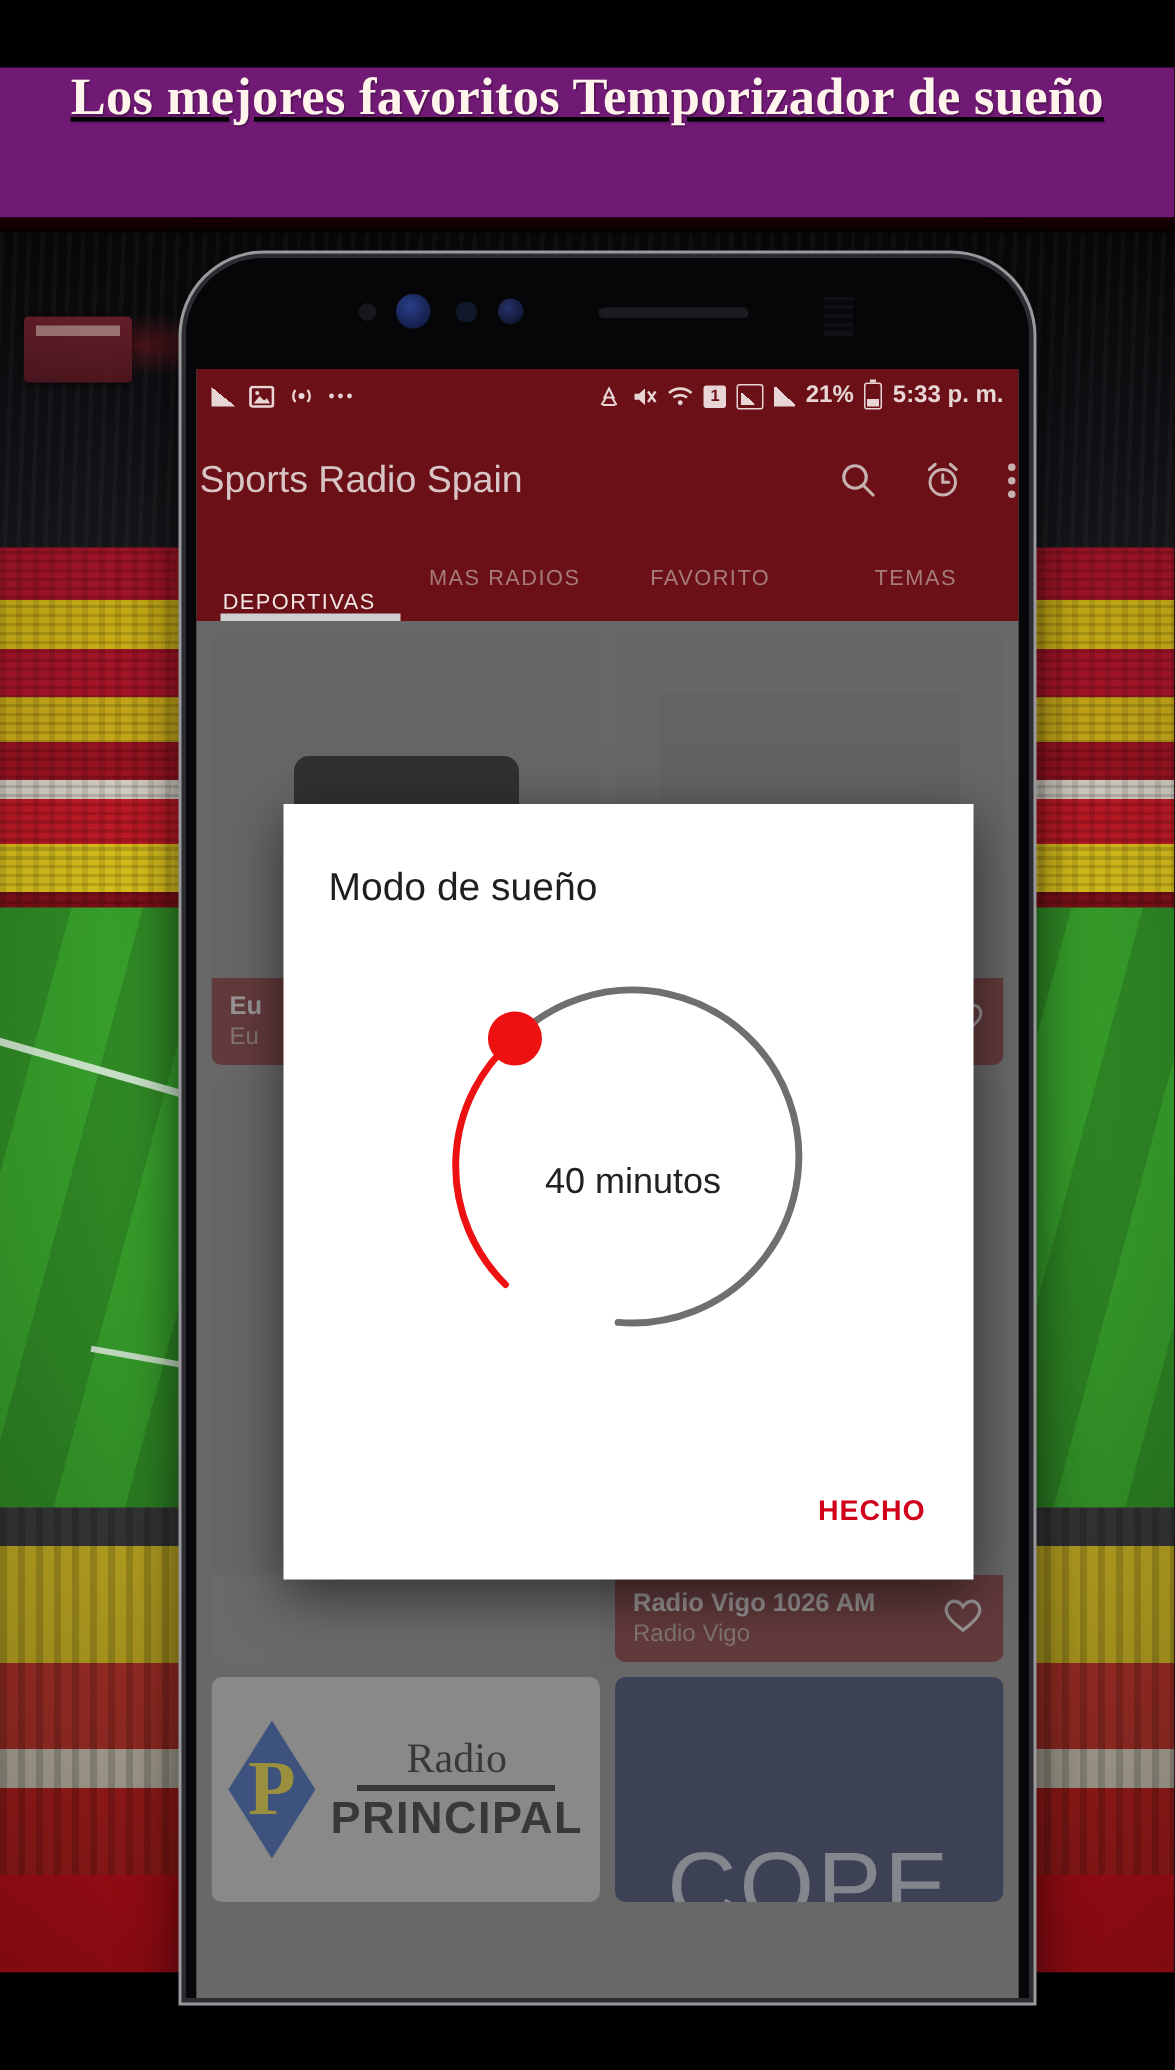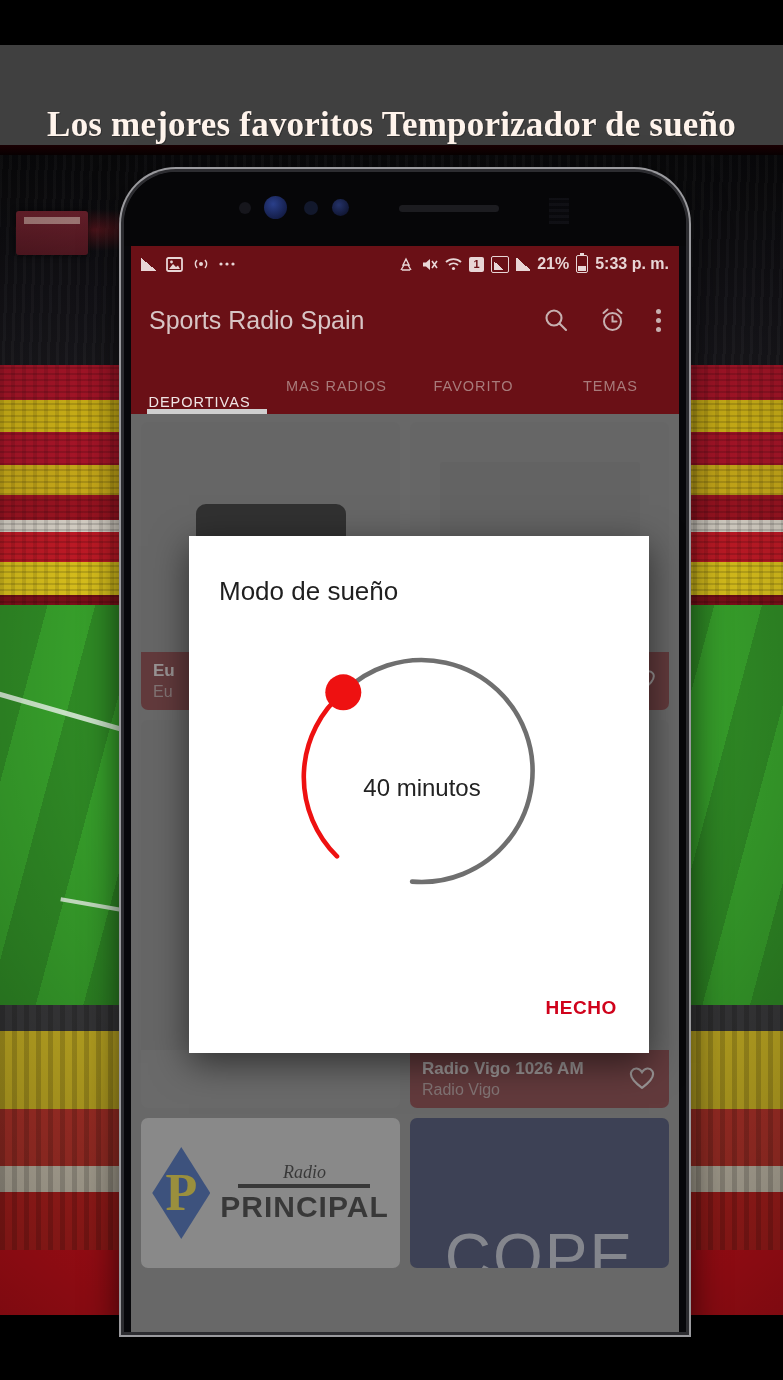--- a/index.html
+++ b/index.html
@@ -2,21 +2,21 @@
 <html><head>
 <meta charset="utf-8">
 <style>
   html,body{margin:0;padding:0;background:#000;}
   body{width:783px;height:1380px;overflow:hidden;font-family:"Liberation Sans",sans-serif;}
   .screen{position:relative;width:783px;height:1380px;background:#000;overflow:hidden;}
 
   
   .top-black{position:absolute;left:0;top:0;width:783px;height:45px;background:#000;}
   .banner{position:absolute;left:0;top:45px;width:783px;height:100px;
-          background:#404040;display:flex;align-items:flex-end;justify-content:center;}
+          background:#701a75;display:flex;align-items:flex-start;justify-content:center;text-decoration:underline;}
   .banner-text{font-family:"Liberation Serif",serif;font-weight:bold;font-size:35px;
                color:#FFF4EC;letter-spacing:.2px;white-space:nowrap;
                text-shadow:1px 1px 0 rgba(0,0,0,.25);}
   .banner-shadow{position:absolute;left:0;top:145px;width:783px;height:14px;
                  background:linear-gradient(#1a0003,#000);}
 
   
   .bg{position:absolute;left:0;top:155px;width:783px;height:1160px;overflow:hidden;background:#060608;}
   .bg-stands{position:absolute;left:0;top:0;width:783px;height:250px;
     background:
@@ -86,21 +86,21 @@
   .sigbox:after{content:"";position:absolute;left:2px;bottom:2px;width:9px;height:8px;
     background:linear-gradient(to top right,#e8d6d6 55%,transparent 55%);}
   .sigbars2{display:inline-block;width:14px;height:13px;
     background:linear-gradient(to top right,#e8d6d6 55%,transparent 55%);}
   .batt{display:inline-block;width:10px;height:16px;border:1.6px solid #e8d6d6;border-radius:2px;position:relative;}
   .batt:before{content:"";position:absolute;left:2.5px;top:-3.5px;width:4px;height:2.5px;background:#e8d6d6;}
   .batt:after{content:"";position:absolute;left:1px;bottom:1px;right:1px;height:30%;background:#e8d6d6;}
 
   
   .appbar{position:absolute;left:0;top:36px;width:548px;height:76px;background:#6a1016;
-    display:flex;align-items:center;padding:0 18px;box-sizing:border-box;}
+    display:flex;align-items:center;padding:0 2px;box-sizing:border-box;}
   .app-title{color:#d8c5c5;font-size:25px;}
   .appbar-icons{margin-left:auto;display:flex;align-items:center;gap:30px;}
   .svg-ic{display:block;}
   .dots3{display:flex;flex-direction:column;gap:4px;align-items:center;}
   .dots3 i{width:5px;height:5px;border-radius:50%;background:#c7b0b0;display:block;}
 
   
   .tabs{position:absolute;left:0;top:112px;width:548px;height:56px;background:#6a1016;
     display:flex;align-items:center;}
   .tab{flex:1;text-align:center;font-size:14.5px;letter-spacing:1px;color:#a87b7b;}
@@ -118,21 +118,21 @@
   .card .sub{color:#b29494;font-size:16px;margin-top:2px;white-space:nowrap;overflow:hidden;text-overflow:ellipsis;}
   .heart{flex:0 0 auto;margin-left:6px;}
   .art-black-pill{width:150px;height:66px;background:#000;border-radius:10px;}
   .art-gray-box{width:200px;height:150px;background:#6f6f6f;border-radius:3px;}
   .art-principal{width:100%;height:100%;background:#c3c3c3;display:flex;align-items:center;justify-content:center;gap:10px;}
   .diamond{width:58px;height:92px;background:#1b49a8;
     clip-path:polygon(50% 0,100% 50%,50% 100%,0 50%);position:relative;
     display:flex;align-items:center;justify-content:center;}
   .diamond span{font-family:"Liberation Serif",serif;font-weight:bold;font-size:52px;color:#E8D11C;line-height:1;}
   .principal-txt{display:flex;flex-direction:column;align-items:center;}
-  .principal-txt .r{font-family:"Liberation Serif",serif;font-style:italic;font-size:18px;color:#111;}
+  .principal-txt .r{font-family:"Liberation Serif",serif;font-size:28px;color:#111;}
   .principal-txt .hr{width:132px;height:4px;background:#111;margin:1px 0 2px;}
   .principal-txt .p{font-family:"Liberation Sans",sans-serif;font-weight:bold;font-size:30px;color:#111;letter-spacing:1px;}
   .art-cope{width:100%;height:100%;background:#1b2450;display:flex;align-items:flex-end;justify-content:center;}
   .art-cope span{font-family:"Liberation Sans",sans-serif;font-weight:normal;font-size:64px;color:#b9bccd;letter-spacing:2px;transform:translateY(26px);}
   .scrim{position:absolute;inset:0;background:rgba(90,90,90,.55);pointer-events:none;}
 
   
   .dialog{position:absolute;left:175px;top:536px;width:460px;height:517px;background:#fff;
     box-shadow:0 10px 34px rgba(0,0,0,.55);z-index:30;margin-left:14px;}
   .dlg-title{position:absolute;left:30px;top:40px;font-size:26px;color:#1f1f1f;}

